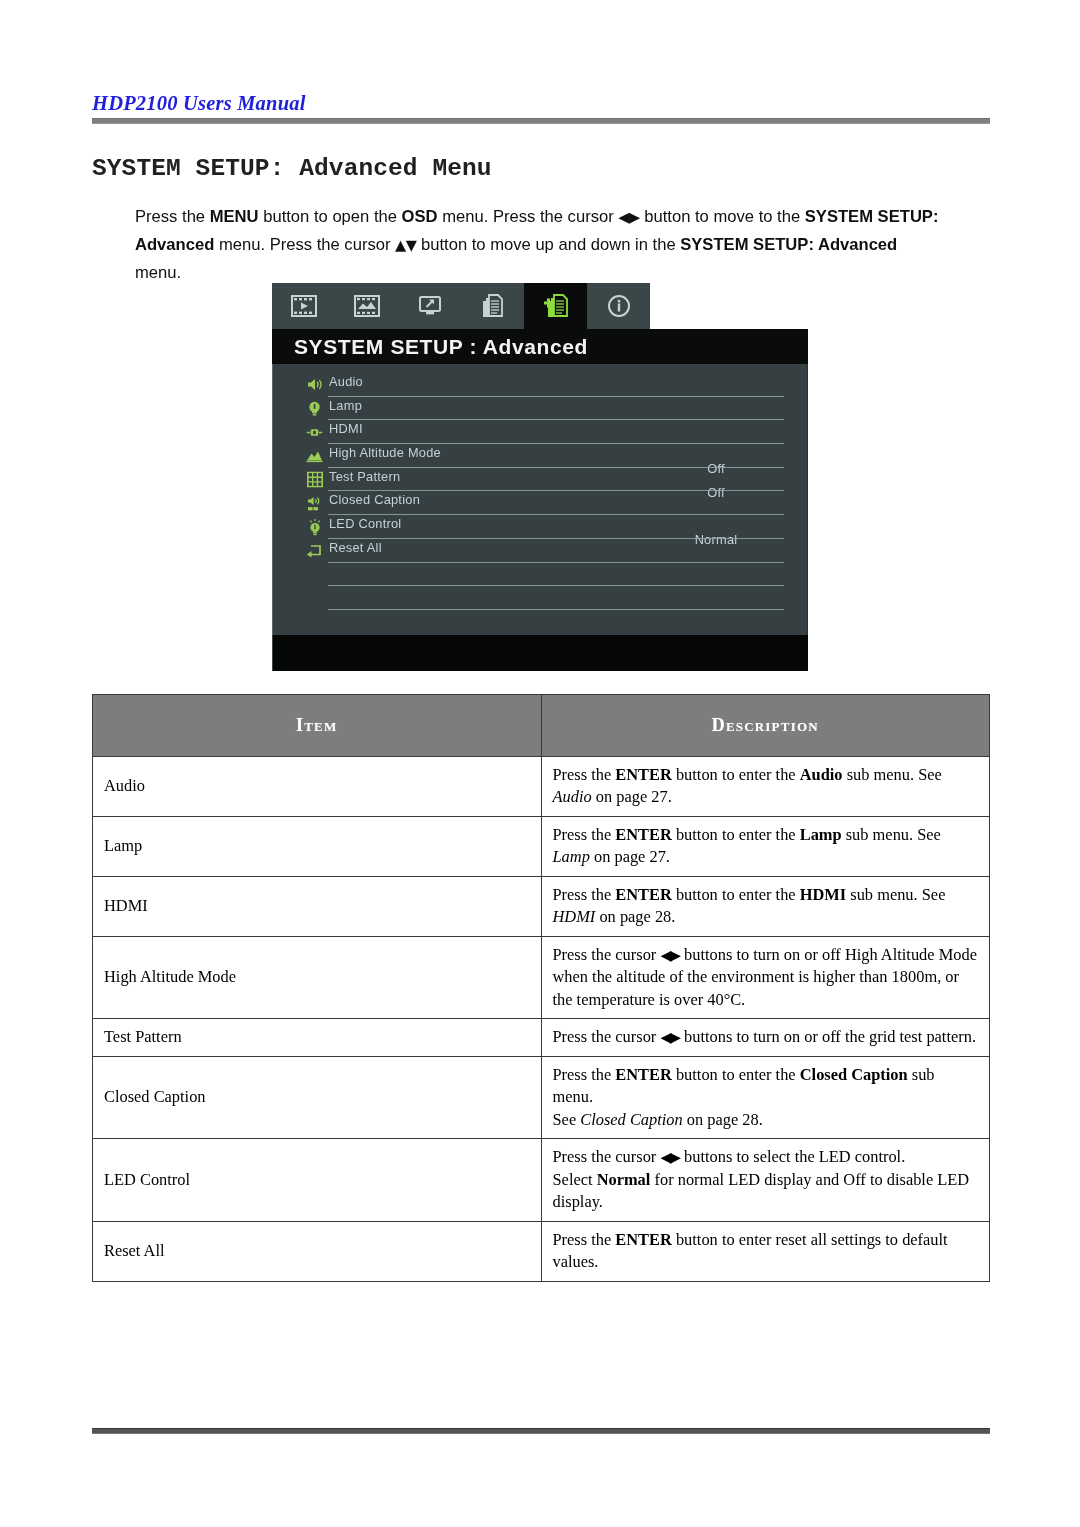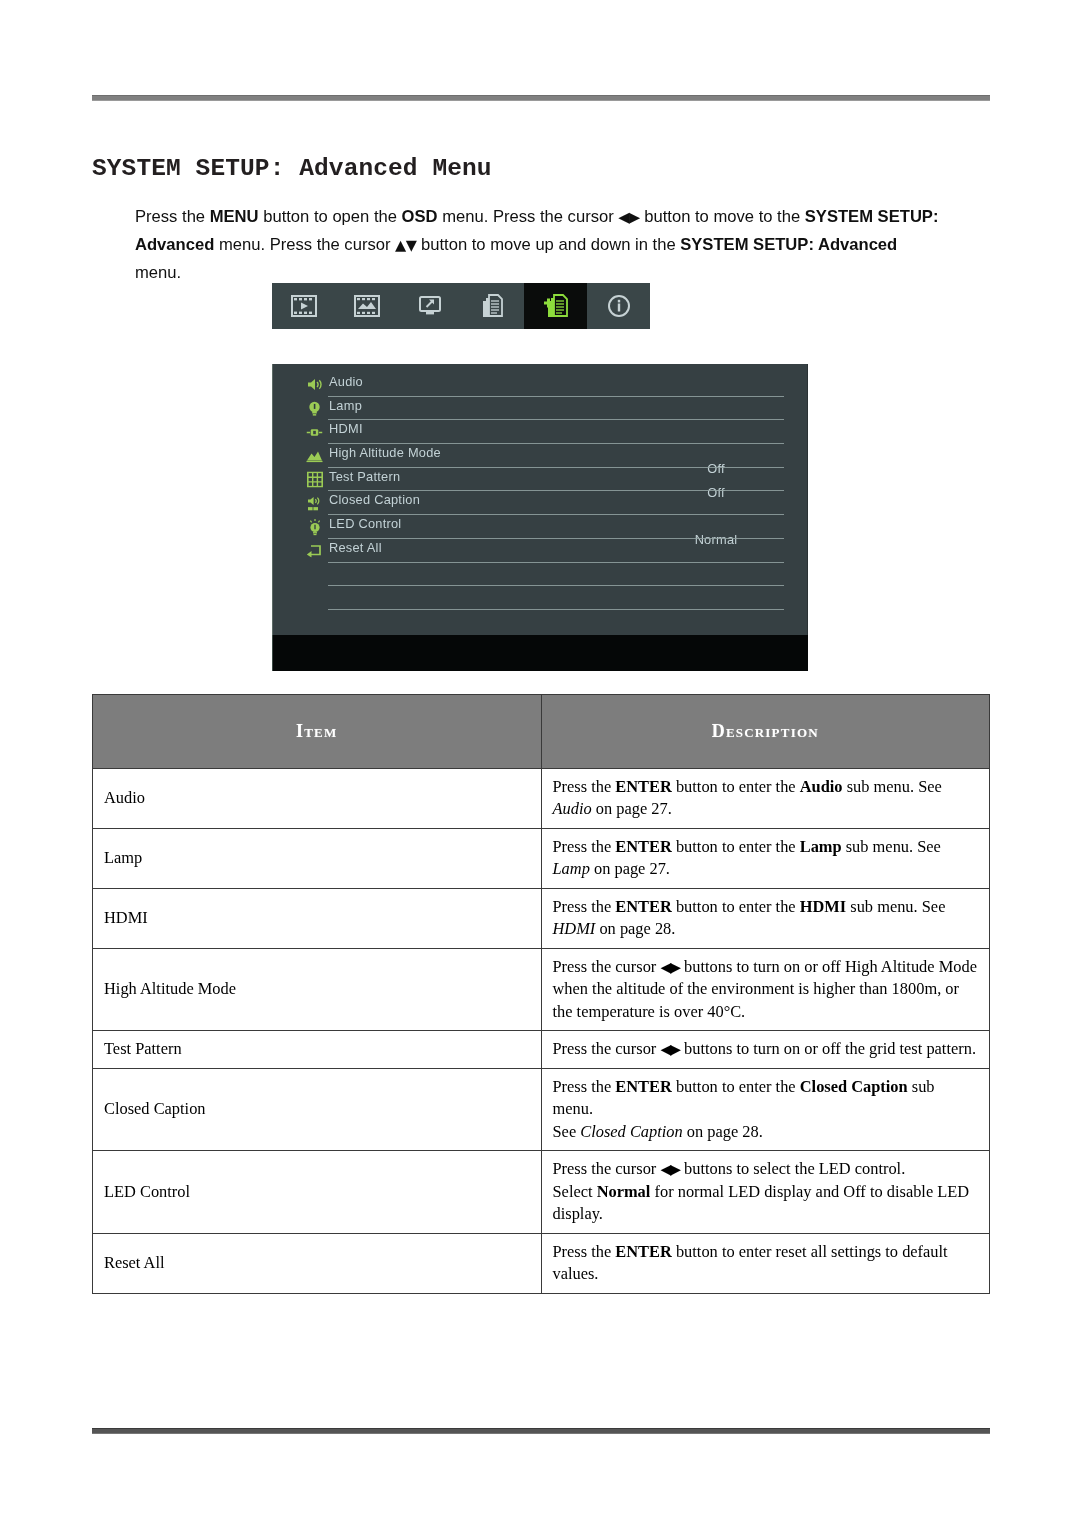--- a/index.html
+++ b/index.html
@@ -207,21 +207,21 @@
     color: #000;
   }
   .desc-table thead th {
     background: #7d7d7d;
     color: #ffffff;
     text-align: center;
     font-weight: bold;
     font-variant: small-caps;
     font-size: 18px;
     letter-spacing: 1.2px;
-    padding: 25px 10px;
+    padding: 19px 10px;
     text-shadow: 0 0 1px rgba(255,255,255,0.35);
   }
   .desc-table td.item { width: 180px; }
   .desc-table b { font-weight: bold; }
   .desc-table i { font-style: italic; }
   .desc-table .arrows {
     font-family: "DejaVu Sans", sans-serif;
     font-size: 14px;
     letter-spacing: -1px;
   }
@@ -246,20 +246,21 @@
     font-weight: bold;
     font-style: italic;
     font-size: 17.5px;
     color: #000;
   }
 </style>
 </head>
 <body>
 
 <div class="page-header">
+  <div class="title">HDP2100 Users Manual</div>
   <div class="rule"></div>
 </div>
 
 <div class="section-heading">SYSTEM SETUP: Advanced Menu</div>
 
 <div class="intro">
   <span>Press the </span><b>MENU</b><span> button to open the </span><b>OSD</b><span> menu. Press the cursor </span><span class="glyph">◀▶</span><span> button to move to the </span><b>SYSTEM SETUP: Advanced</b><span> menu. Press the cursor </span><span class="glyph">▲▼</span><span> button to move up and down in the </span><b>SYSTEM SETUP: Advanced</b><span> menu.</span>
 </div>
 
 <div class="osd">
@@ -339,20 +340,23 @@
     </div>
     <div class="osd-tab">
       <svg width="24" height="24" viewBox="0 0 24 24" aria-hidden="true">
         <circle cx="12" cy="12" r="10" fill="none" stroke="#c6d2d4" stroke-width="2"></circle>
         <rect x="10.8" y="9.5" width="2.4" height="8" fill="#c6d2d4"></rect>
         <rect x="10.8" y="5.8" width="2.4" height="2.6" fill="#c6d2d4"></rect>
       </svg>
     </div>
   </div>
 
+  <div class="osd-titlebar">
+    <div class="t">SYSTEM SETUP : Advanced</div>
+  </div>
 
   <div class="osd-body">
     <div class="osd-rows">
 
       <div class="osd-row">
         <span class="ico">
           <svg width="16" height="14" viewBox="0 0 16 14" aria-hidden="true">
             <polygon points="1,5 4,5 8,1.5 8,12.5 4,9 1,9" fill="#9bcb55"></polygon>
             <path d="M10 4.5 a3.4 3.4 0 0 1 0 5" fill="none" stroke="#9bcb55" stroke-width="1.4"></path>
             <path d="M12.3 2.8 a6 6 0 0 1 0 8.4" fill="none" stroke="#9bcb55" stroke-width="1.4"></path>

